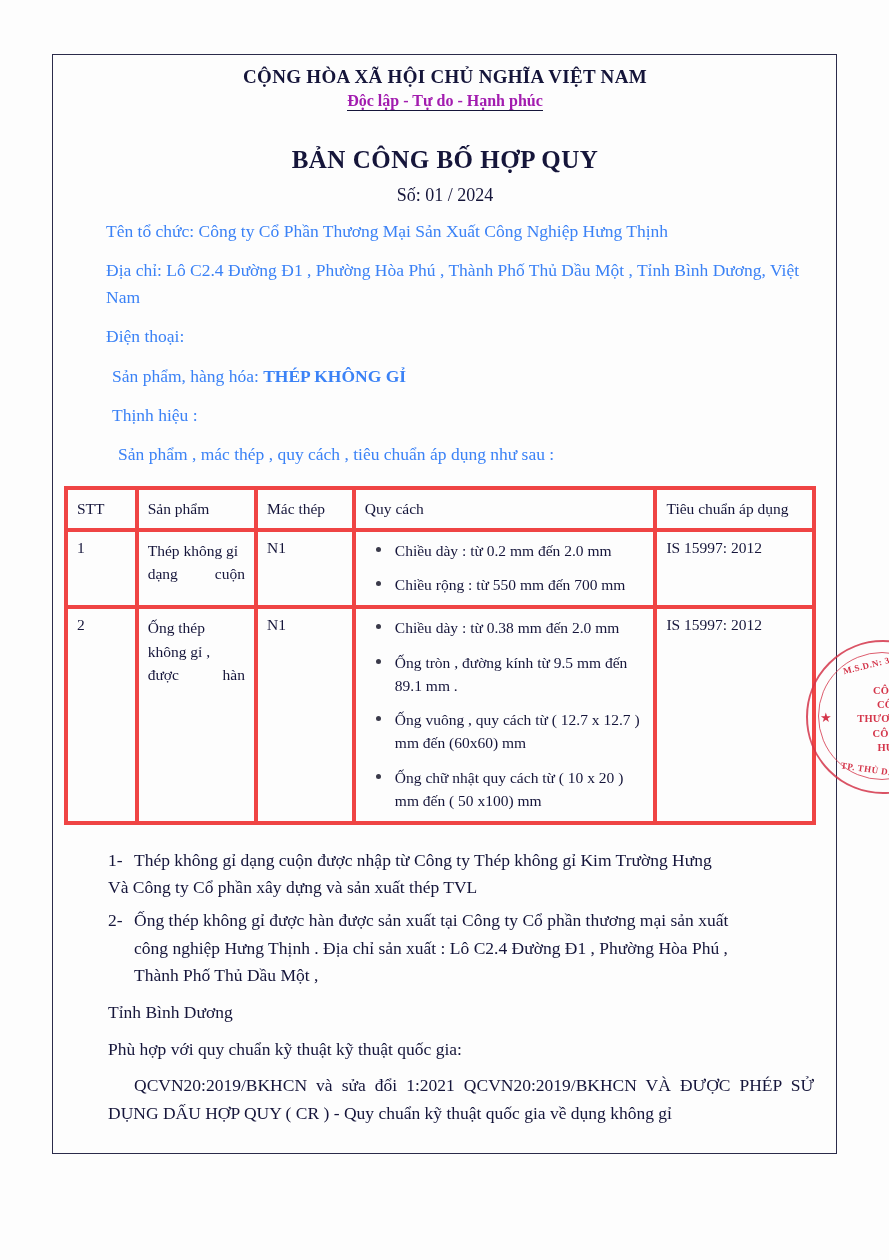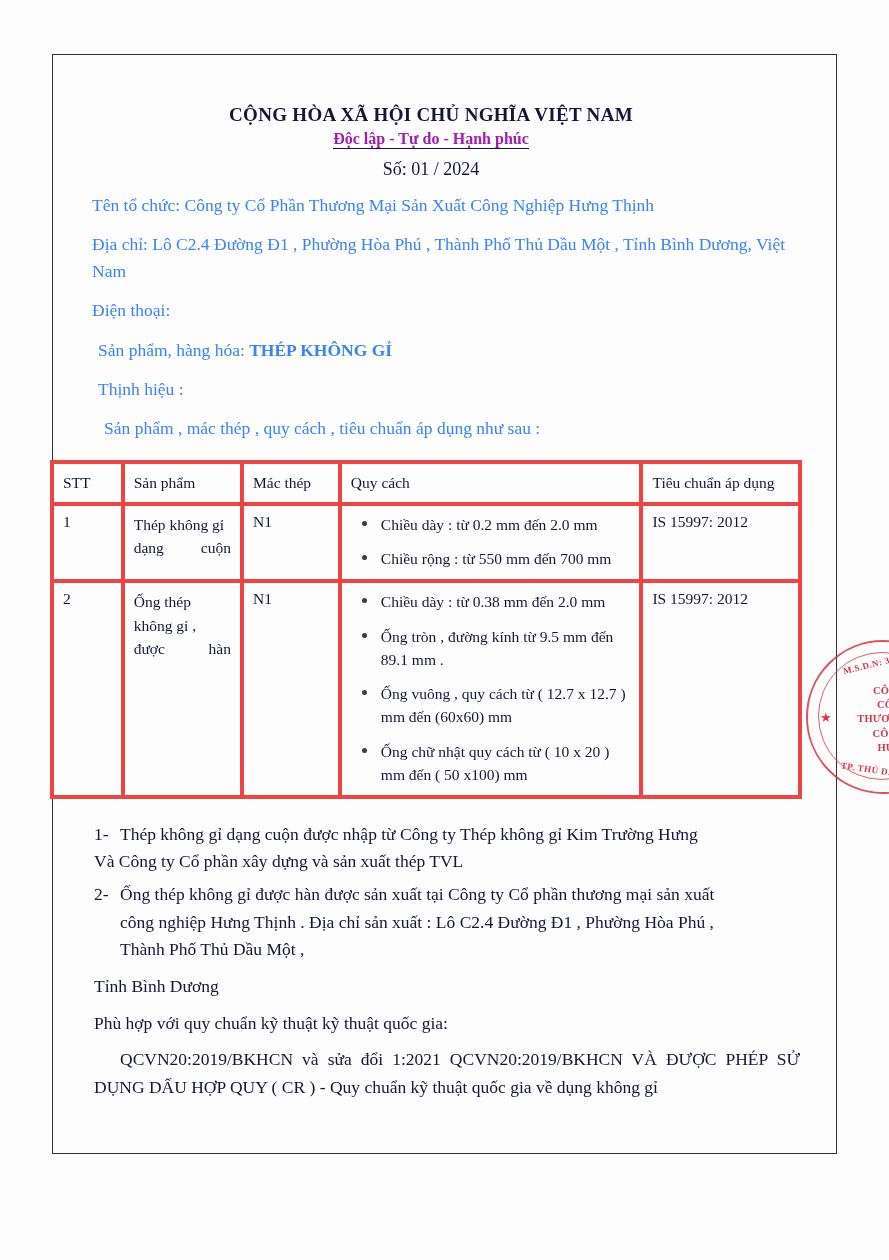--- a/index.html
+++ b/index.html
@@ -26,25 +26,24 @@
     position: absolute;
     left: 52px;
     top: 54px;
     width: 785px;
     height: 1100px;
     border: 1.5px solid #2b2b4a;
     box-sizing: border-box;
   }
   .content {
     position: absolute;
-    left: 56px;
+    left: 70px;
     top: 66px;
     width: 750px;
     box-sizing: border-box;
-    margin-top: 38px;
   }
   .national-head {
     text-align: center;
     font-weight: bold;
     font-size: 19px;
     letter-spacing: 0.3px;
     color: #15153a;
   }
   .national-sub {
     text-align: center;
@@ -237,20 +236,21 @@
 <body>
 
 <div class="page">
   <div class="doc-border"></div>
 
   <div class="content">
 
     <div class="national-head">CỘNG HÒA XÃ HỘI CHỦ NGHĨA VIỆT NAM</div>
     <div class="national-sub"><span>Độc lập - Tự do - Hạnh phúc</span></div>
 
+    <div class="doc-title">BẢN CÔNG BỐ HỢP QUY</div>
     <div class="doc-number">Số: 01 / 2024</div>
 
     <div class="para indent1">Tên tổ chức: Công ty Cổ Phần Thương Mại Sản Xuất Công Nghiệp Hưng Thịnh</div>
     <div class="para indent1">Địa chỉ: Lô C2.4 Đường Đ1 , Phường Hòa Phú , Thành Phố Thủ Dầu Một , Tỉnh Bình Dương, Việt Nam</div>
     <div class="para indent1">Điện thoại:</div>
 
     <div class="para indent2">
       <span>Sản phẩm, hàng hóa: </span><b>THÉP KHÔNG GỈ</b>
     </div>
     <div class="para indent2">Thịnh hiệu :</div>

